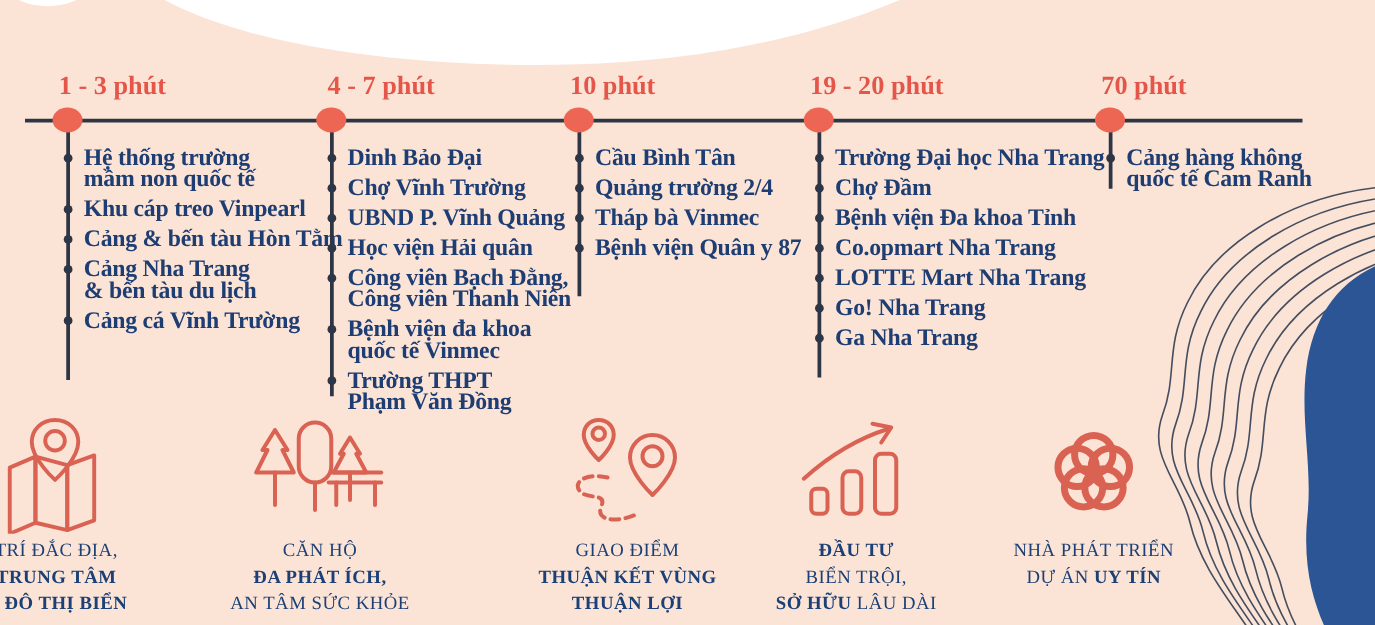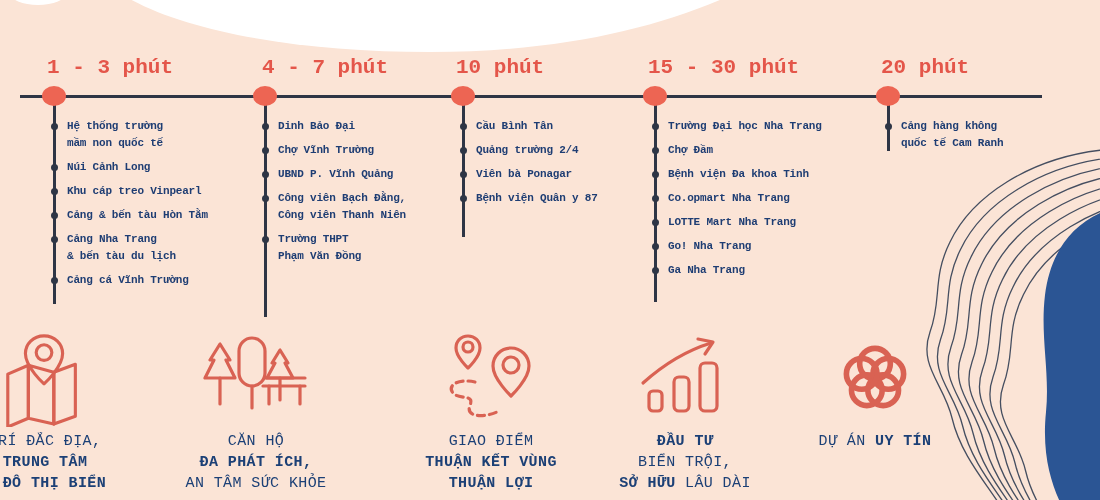--- a/index.html
+++ b/index.html
@@ -1,28 +1,28 @@
 <!DOCTYPE html>
 <html><head>
 <meta charset="utf-8">
 <style>
   html,body{margin:0;padding:0;background:#fbe4d6;}
   .stage{position:relative;width:1100px;height:500px;background:#fbe4d6;overflow:hidden;
-         font-family:Liberation Mono, monospace;}
+         font-family:Liberation Serif, serif;}
   .deco{position:absolute;left:0;top:0;z-index:0;}
 
   .hline{position:absolute;left:20px;top:95px;width:1022px;height:2.5px;background:#2e3545;z-index:1;}
 
   .col{position:absolute;top:0;z-index:2;}
   .time{position:absolute;left:-7px;top:56px;font-size:21px;font-weight:bold;color:#e4564a;white-space:nowrap;}
   .dot{position:absolute;left:-12px;top:86px;width:24px;height:20px;border-radius:50%;background:#ed6553;z-index:3;}
   .stem{position:absolute;left:-1px;top:96px;width:2.5px;background:#2e3545;}
   ul.items{position:absolute;left:0;top:118px;margin:0;padding:0;list-style:none;
            display:flex;flex-direction:column;gap:7px;width:235px;}
-  ul.items li{position:relative;padding-left:13px;font-size:11px;font-weight:bold;line-height:17px;
+  ul.items li{position:relative;padding-left:13px;font-size:19px;font-weight:bold;line-height:17px;
               color:#1e3d73;white-space:pre-line;letter-spacing:-0.2px;}
   ul.items li::before{content:"";position:absolute;left:-3px;top:5px;width:7px;height:7px;
               border-radius:50%;background:#2e3545;}
 
   .feature{position:absolute;top:333px;width:230px;display:flex;flex-direction:column;align-items:center;z-index:2;}
   .ficon{height:94px;display:flex;align-items:flex-start;justify-content:center;}
   .ficon svg{stroke:#d96253;fill:none;stroke-width:3.2;stroke-linecap:round;stroke-linejoin:round;}
   .ftext{margin-top:4px;text-align:center;}
   .fline{font-size:15px;line-height:21px;color:#1c4076;letter-spacing:.4px;white-space:nowrap;}
   .fline .b{font-weight:bold;}
@@ -50,73 +50,75 @@
 
   <div class="hline"></div>
 
   <div class="col" style="left:54px">
     <div class="time">1 - 3 phút</div>
     <div class="dot"></div>
     <div class="stem" style="height:208px"></div>
     <ul class="items">
         <li>Hệ thống trường
 mầm non quốc tế</li>
-        <li>Núi Cảnh Long</li>
         <li>Khu cáp treo Vinpearl</li>
         <li>Cảng &amp; bến tàu Hòn Tằm</li>
         <li>Cảng Nha Trang
 &amp; bến tàu du lịch</li>
         <li>Cảng cá Vĩnh Trường</li>
       </ul>
   </div>
 
   <div class="col" style="left:265px">
     <div class="time" style="left:-3px">4 - 7 phút</div>
     <div class="dot"></div>
     <div class="stem" style="height:221px"></div>
     <ul class="items">
         <li>Dinh Bảo Đại</li>
         <li>Chợ Vĩnh Trường</li>
         <li>UBND P. Vĩnh Quảng</li>
+        <li>Học viện Hải quân</li>
         <li>Công viên Bạch Đằng,
 Công viên Thanh Niên</li>
+        <li>Bệnh viện đa khoa
+quốc tế Vinmec</li>
         <li>Trường THPT
 Phạm Văn Đồng</li>
       </ul>
   </div>
 
   <div class="col" style="left:463px">
     <div class="time">10 phút</div>
     <div class="dot"></div>
     <div class="stem" style="height:141px"></div>
     <ul class="items">
         <li>Cầu Bình Tân</li>
         <li>Quảng trường 2/4</li>
-        <li>Viên bà Ponagar</li>
+        <li>Tháp bà Vinmec</li>
         <li>Bệnh viện Quân y 87</li>
       </ul>
   </div>
 
   <div class="col" style="left:655px">
-    <div class="time">15 - 30 phút</div>
+    <div class="time">19 - 20 phút</div>
     <div class="dot"></div>
     <div class="stem" style="height:206px"></div>
     <ul class="items">
         <li>Trường Đại học Nha Trang</li>
         <li>Chợ Đầm</li>
         <li>Bệnh viện Đa khoa Tỉnh</li>
         <li>Co.opmart Nha Trang</li>
         <li>LOTTE Mart Nha Trang</li>
         <li>Go! Nha Trang</li>
         <li>Ga Nha Trang</li>
       </ul>
   </div>
 
   <div class="col" style="left:888px">
-    <div class="time">20 phút</div>
+    <div class="time">70 phút</div>
     <div class="dot"></div>
     <div class="stem" style="height:55px"></div>
     <ul class="items">
         <li>Cảng hàng không
 quốc tế Cam Ranh</li>
       </ul>
   </div>
 
   <div class="feature" style="left:-70px">
     <div class="ficon">
@@ -150,21 +152,21 @@
         <path d="M97,50 V68"></path>
       </svg>
     </div>
     <div class="ftext">
         <div class="fline"><span>CĂN HỘ</span></div>
         <div class="fline"><span class="b">ĐA PHÁT ÍCH,</span></div>
         <div class="fline"><span>AN TÂM SỨC KHỎE</span></div>
       </div>
   </div>
 
-  <div class="feature" style="left:376px">
+  <div class="feature" style="left:387px">
     <div class="ficon">
       <svg width="96" height="94" viewBox="0 0 96 92">
         <path d="M25,2 C18,2 13,7 13,14 C13,23 25,34 25,34 C25,34 37,23 37,14 C37,7 32,2 25,2 Z"></path>
         <circle cx="25" cy="13" r="5"></circle>
         <path d="M68,14 C58,14 50,22 50,32 C50,45 68,62 68,62 C68,62 86,45 86,32 C86,22 78,14 68,14 Z"></path>
         <circle cx="68" cy="31" r="8"></circle>
         <path d="M32,48 C14,44 4,52 10,59 C16,66 32,60 27,71 C22,83 40,84 54,78" stroke-dasharray="7 5"></path>
       </svg>
     </div>
     <div class="ftext">
@@ -195,17 +197,18 @@
     <div class="ficon">
       <svg width="92" height="92" viewBox="0 0 90 90" style="stroke-width:5.5">
         <circle cx="45" cy="30" r="15"></circle>
         <circle cx="58" cy="40" r="15"></circle>
         <circle cx="53" cy="56" r="15"></circle>
         <circle cx="37" cy="56" r="15"></circle>
         <circle cx="32" cy="40" r="15"></circle>
       </svg>
     </div>
     <div class="ftext">
+        <div class="fline"><span>NHÀ PHÁT TRIỂN</span></div>
         <div class="fline"><span>DỰ ÁN </span><span class="b">UY TÍN</span></div>
       </div>
   </div>
 
 </div>
 
 </body></html>

